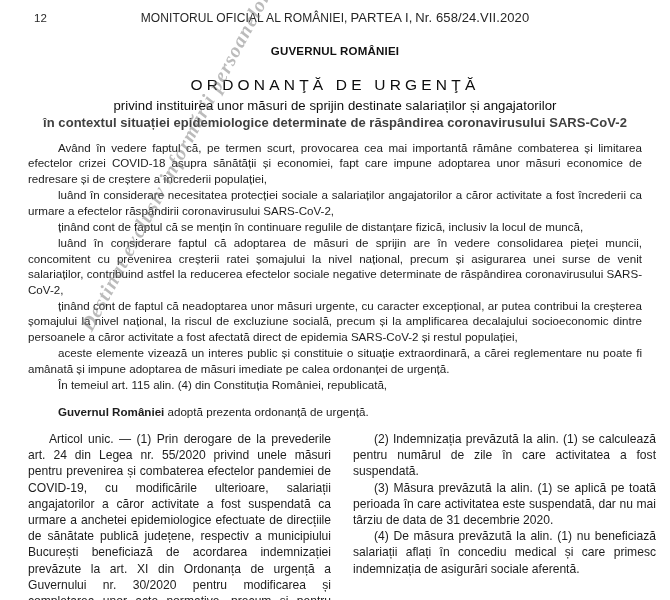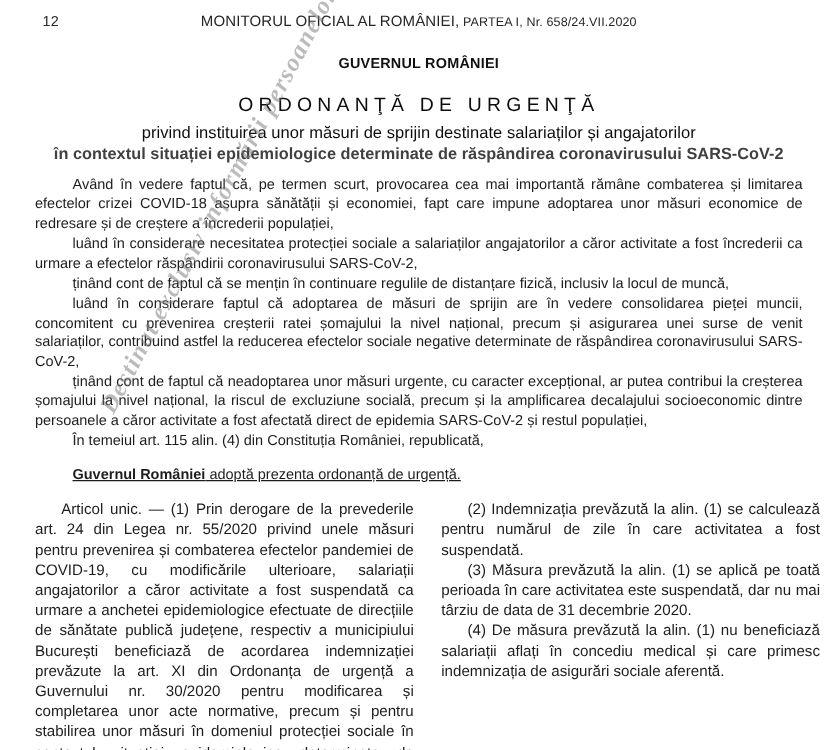--- a/index.html
+++ b/index.html
@@ -39,21 +39,21 @@
     letter-spacing: 0.2px;
   }
   .runhead-title {
     text-align: center;
     font-size: 12px;
     letter-spacing: 0.1px;
     color: #262626;
     white-space: nowrap;
   }
   .runhead-title .small {
-    font-size: 10px;
+    font-size: 13px;
     letter-spacing: 0.1px;
   }
 
   
   .issuer {
     text-align: center;
     font-size: 11.5px;
     font-weight: bold;
     letter-spacing: 0.2px;
     margin-top: 9px;
@@ -99,21 +99,20 @@
     text-indent: 30px;
     color: #1d1d1d;
   }
 
   .enact {
     margin-top: 11px;
     padding-left: 34px;
     font-size: 11.6px;
     line-height: 15.4px;
     color: #1d1d1d;
-    text-decoration: underline;
   }
   .enact b { font-weight: bold; }
 
   
   .columns {
     display: flex;
     margin-top: 12px;
     padding: 0 4px;
     gap: 22px;
   }
@@ -174,20 +173,21 @@
   <div class="act-title">ORDONANŢĂ DE URGENŢĂ</div>
   <div class="act-sub1">privind instituirea unor măsuri de sprijin destinate salariaților și angajatorilor</div>
   <div class="act-sub2">în contextul situației epidemiologice determinate de răspândirea coronavirusului SARS-CoV-2</div>
 
   <div class="preamble">
     <p>Având în vedere faptul că, pe termen scurt, provocarea cea mai importantă rămâne combaterea și limitarea efectelor crizei COVID-18 asupra sănătății și economiei, fapt care impune adoptarea unor măsuri economice de redresare și de creștere a încrederii populației,</p>
     <p>luând în considerare necesitatea protecției sociale a salariaților angajatorilor a căror activitate a fost încrederii ca urmare a efectelor răspândirii coronavirusului SARS-CoV-2,</p>
     <p>ținând cont de faptul că se mențin în continuare regulile de distanțare fizică, inclusiv la locul de muncă,</p>
     <p>luând în considerare faptul că adoptarea de măsuri de sprijin are în vedere consolidarea pieței muncii, concomitent cu prevenirea creșterii ratei șomajului la nivel național, precum și asigurarea unei surse de venit salariaților, contribuind astfel la reducerea efectelor sociale negative determinate de răspândirea coronavirusului SARS-CoV-2,</p>
     <p>ținând cont de faptul că neadoptarea unor măsuri urgente, cu caracter excepțional, ar putea contribui la creșterea șomajului la nivel național, la riscul de excluziune socială, precum și la amplificarea decalajului socioeconomic dintre persoanele a căror activitate a fost afectată direct de epidemia SARS-CoV-2 și restul populației,</p>
+    <p>aceste elemente vizează un interes public și constituie o situație extraordinară, a cărei reglementare nu poate fi amânată și impune adoptarea de măsuri imediate pe calea ordonanței de urgență.</p>
     <p>În temeiul art. 115 alin. (4) din Constituția României, republicată,</p>
   </div>
 
   <div class="enact">
     <b>Guvernul României</b><span> adoptă prezenta ordonanță de urgență.</span>
   </div>
 
   <div class="columns">
     <div class="col">
       <p>Articol unic. — (1) Prin derogare de la prevederile art. 24 din Legea nr. 55/2020 privind unele măsuri pentru prevenirea și combaterea efectelor pandemiei de COVID-19, cu modificările ulterioare, salariații angajatorilor a căror activitate a fost suspendată ca urmare a anchetei epidemiologice efectuate de direcțiile de sănătate publică județene, respectiv a municipiului București beneficiază de acordarea indemnizației prevăzute la art. XI din Ordonanța de urgență a Guvernului nr. 30/2020 pentru modificarea și completarea unor acte normative, precum și pentru stabilirea unor măsuri în domeniul protecției sociale în contextul situației epidemiologice determinate de răspândirea</p>

